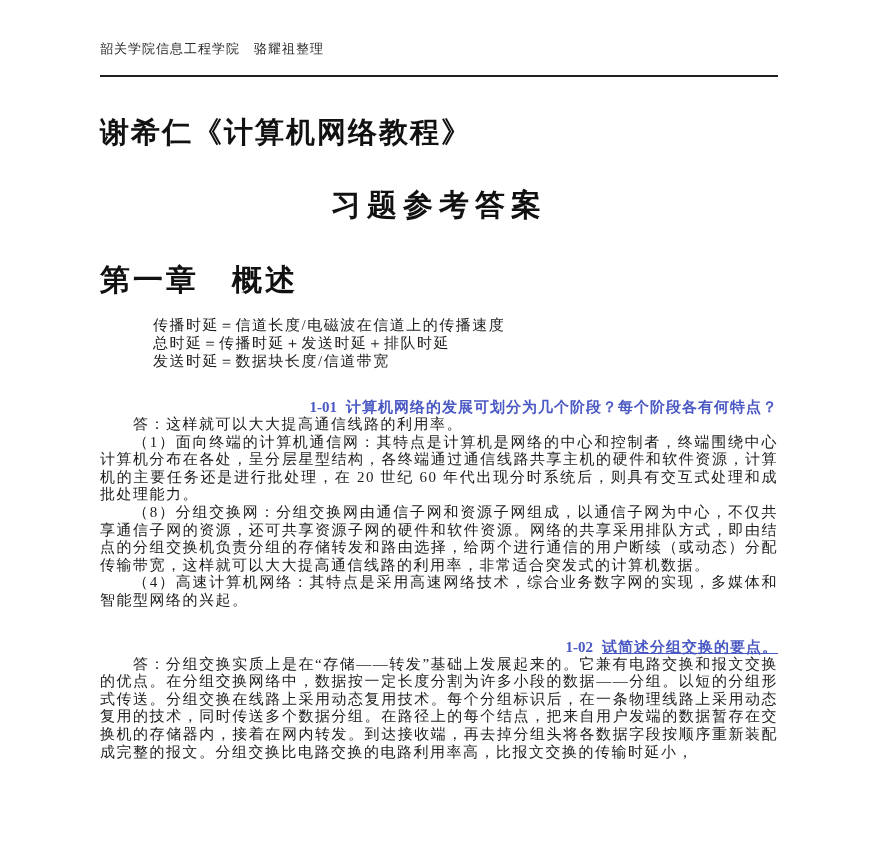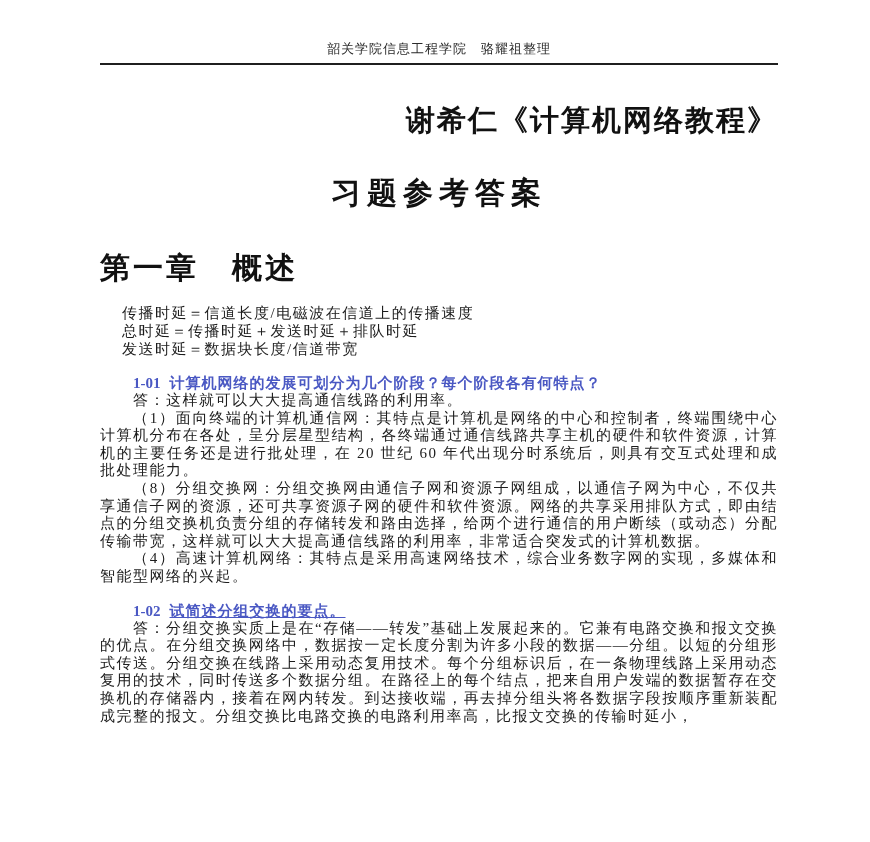--- a/index.html
+++ b/index.html
@@ -17,31 +17,30 @@
   }
   .content {
     margin-left: 100px;
     margin-right: 92px; 
   }
   
   .doc-header {
     padding-top: 40px;
   }
   .doc-header-text {
-    text-align: center;
     font-size: 13px;
     letter-spacing: 1px;
     color: #2a2a2a;
-    padding-bottom: 5px;
+    padding-bottom: 17px;
     border-bottom: 2px solid #1f1f1f;
   }
   
   .doc-title {
     margin: 36px 0 0 0;
-    text-align: right;
+    text-align: left;
     font-size: 29px;
     font-weight: bold;
     letter-spacing: 2px;
     color: #111;
   }
   .doc-subtitle {
     margin: 32px 0 0 0;
     text-align: center;
     font-size: 30px;
     font-weight: bold;
@@ -51,37 +50,38 @@
   .chapter-heading {
     margin: 34px 0 0 0;
     font-size: 30px;
     font-weight: bold;
     letter-spacing: 3px;
     color: #111;
   }
   
   .formulas {
     margin-top: 15px;
-    margin-left: 22px;
+    margin-left: 53px;
   }
   .formula-line {
     font-size: 15px;
     letter-spacing: 1.5px;
     line-height: 18px;
     color: #1c1c1c;
   }
   
   .q-head {
-    margin-top: 16px;
+    margin-top: 28px;
     margin-left: 33px;
     font-size: 15px;
     font-weight: bold;
     color: #4a58c3;
     letter-spacing: 1px;
     line-height: 18px;
+    text-align: right;
   }
   .q-num {
     margin-right: 9px;
     letter-spacing: 0;
   }
   .q-underline {
     text-decoration: underline;
   }
   .para {
     margin: 0;

